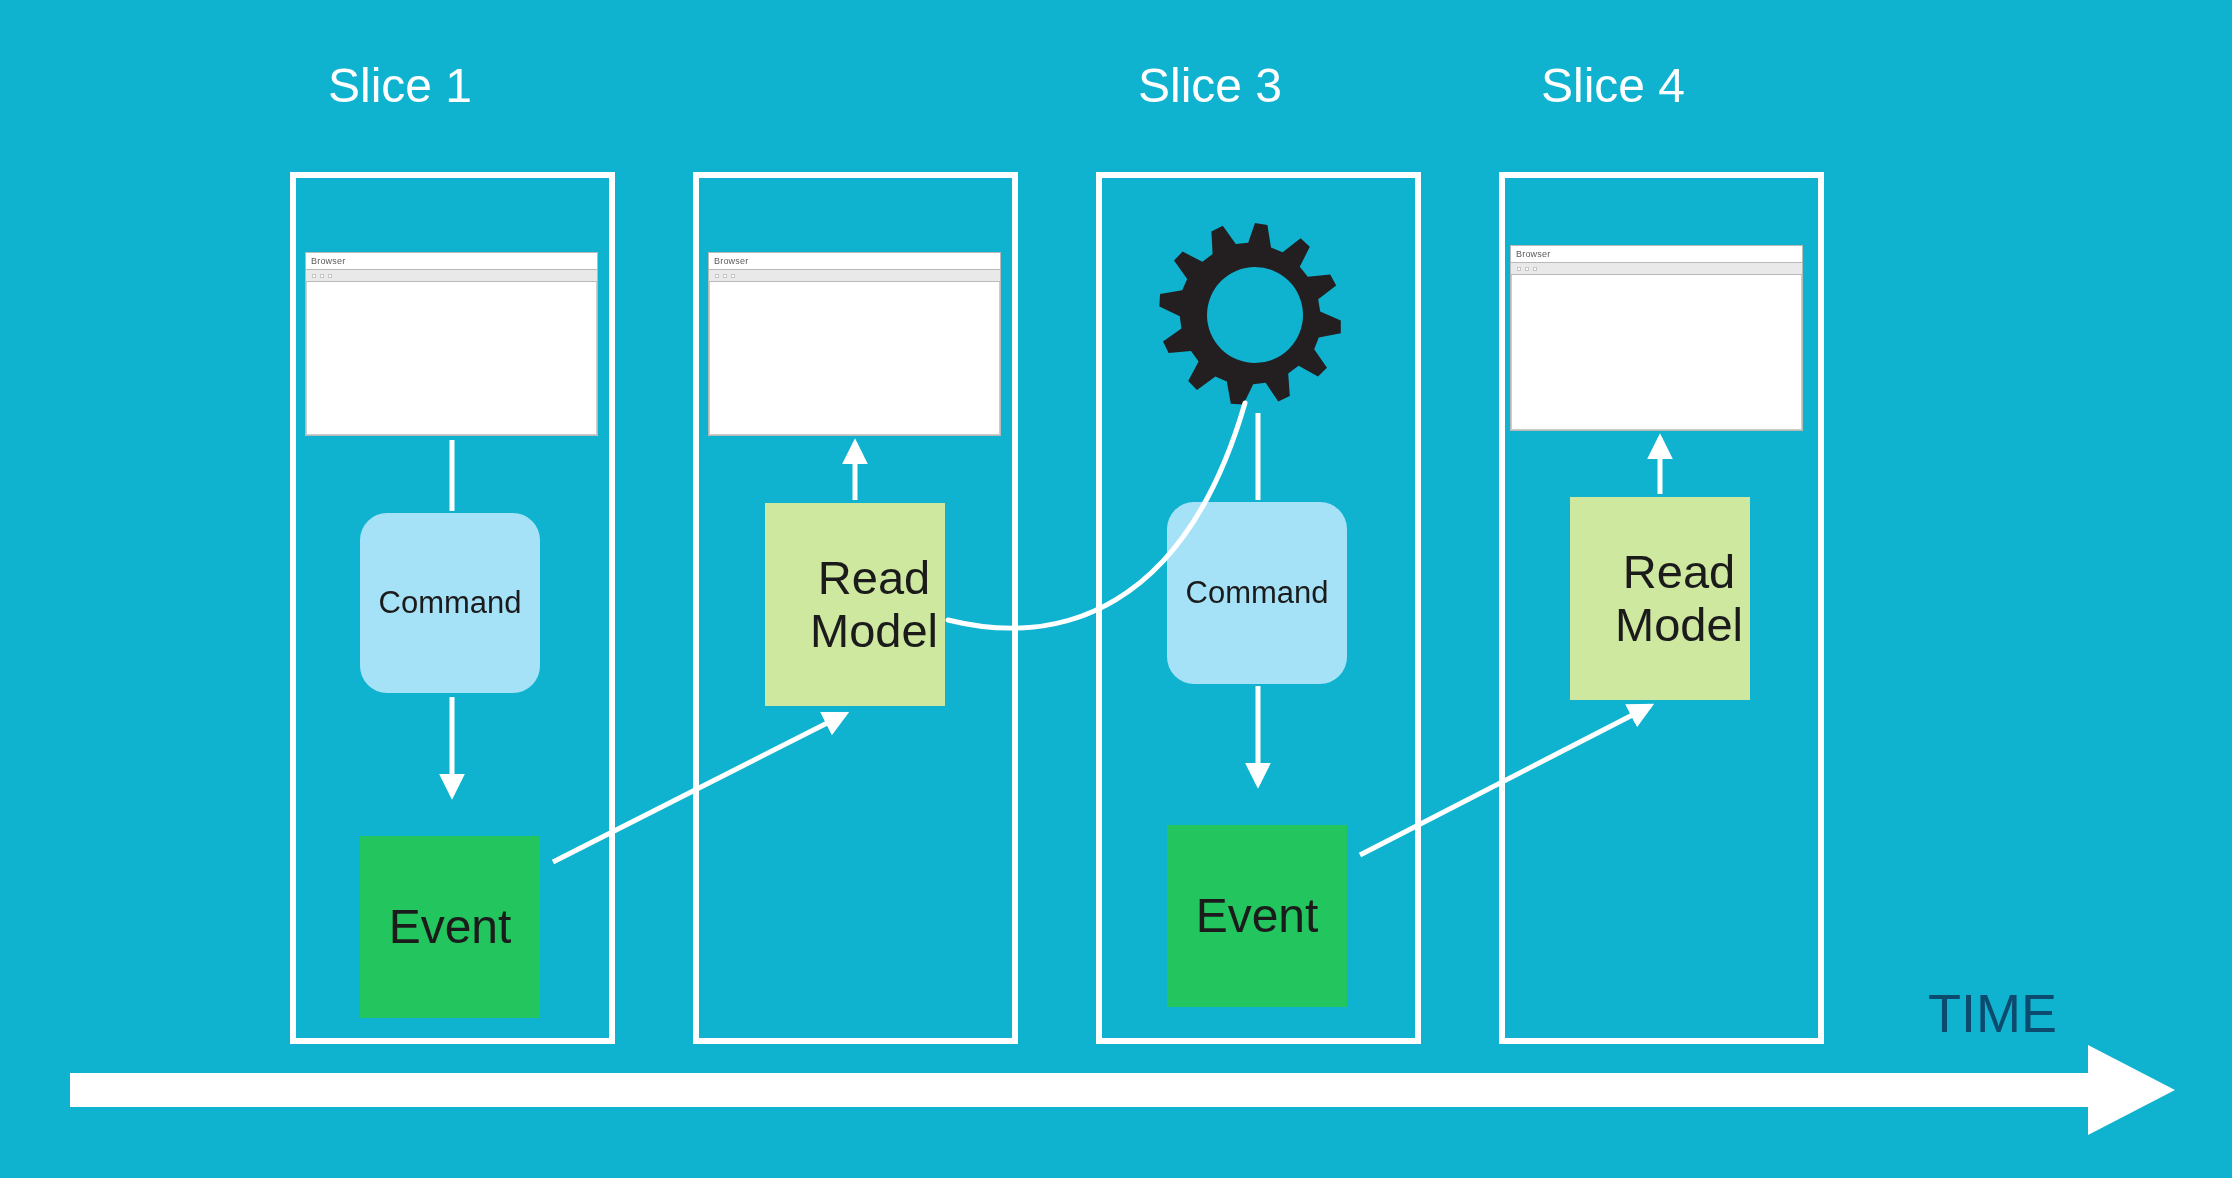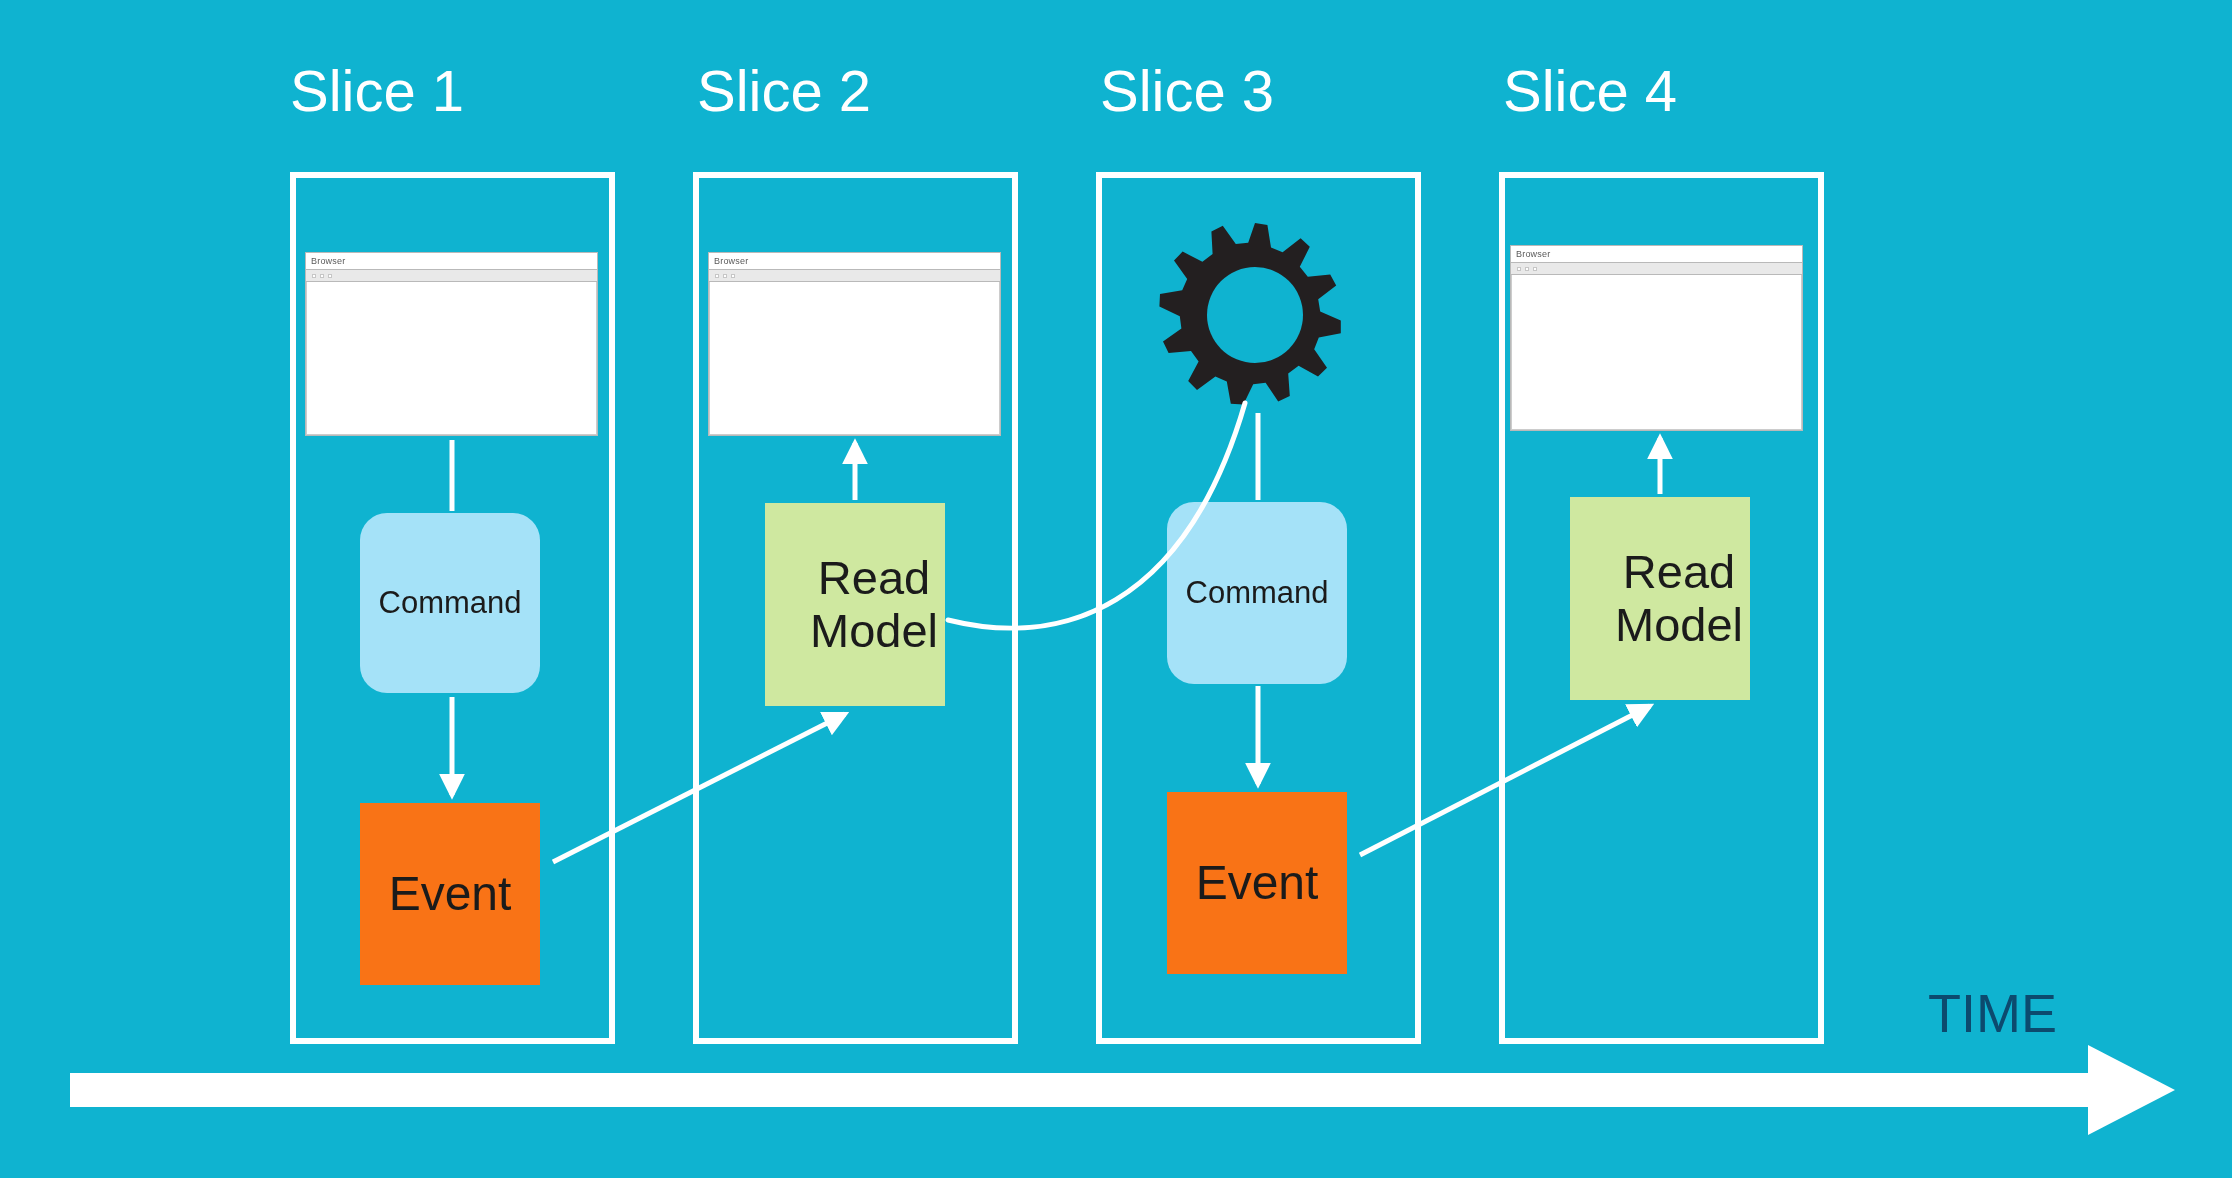--- a/index.html
+++ b/index.html
@@ -23,24 +23,24 @@
     position: absolute;
     box-sizing: border-box;
     border: 6px solid #ffffff;
     background: transparent;
   }
 
   
   .slice-title {
     position: absolute;
     color: #ffffff;
-    font-size: 58px;
+    font-size: 48px;
     font-family: "Liberation Sans", sans-serif;
     font-weight: 400;
-    text-align: left;
+    text-align: center;
     white-space: nowrap;
     line-height: 1;
   }
 
   
   .browser {
     position: absolute;
     box-sizing: border-box;
     background: #ffffff;
     border: 1px solid #b9b9b9;
@@ -94,21 +94,21 @@
     align-items: center;
     justify-content: center;
     text-align: center;
     color: #1b1b1b;
     font-family: "Liberation Sans", sans-serif;
     line-height: 1.12;
     box-sizing: border-box;
     white-space: pre-line;
   }
   .box-command { background: #A5E2F8; border-radius: 27px; }
-  .box-event   { background: #f97316; }
+  .box-event   { background: #22c55e; margin-top: 33px; }
   .box-read    { background: #CFE8A0; padding-left: 38px; }
 
   
   #arrows {
     position: absolute;
     left: 0;
     top: 0;
     width: 2232px;
     height: 1178px;
     pointer-events: none;
@@ -128,21 +128,20 @@
     line-height: 1;
     white-space: nowrap;
   }
 </style>
 </head>
 <body>
 
 <div id="canvas">
 
   <div class="slice-title" style="left:290px; top:62px; width:220px;">Slice 1</div>
-  <div class="slice-title" style="left:697px; top:62px; width:220px;">Slice 2</div>
   <div class="slice-title" style="left:1100px; top:62px; width:220px;">Slice 3</div>
   <div class="slice-title" style="left:1503px; top:62px; width:220px;">Slice 4</div>
 
   <div class="slice-frame" style="left:290px; top:172px; width:325px; height:872px;"></div>
   <div class="slice-frame" style="left:693px; top:172px; width:325px; height:872px;"></div>
   <div class="slice-frame" style="left:1096px; top:172px; width:325px; height:872px;"></div>
   <div class="slice-frame" style="left:1499px; top:172px; width:325px; height:872px;"></div>
 
   <div class="browser" style="left:305px; top:252px; width:293px; height:184px;">
     <div class="browser-titlebar">

